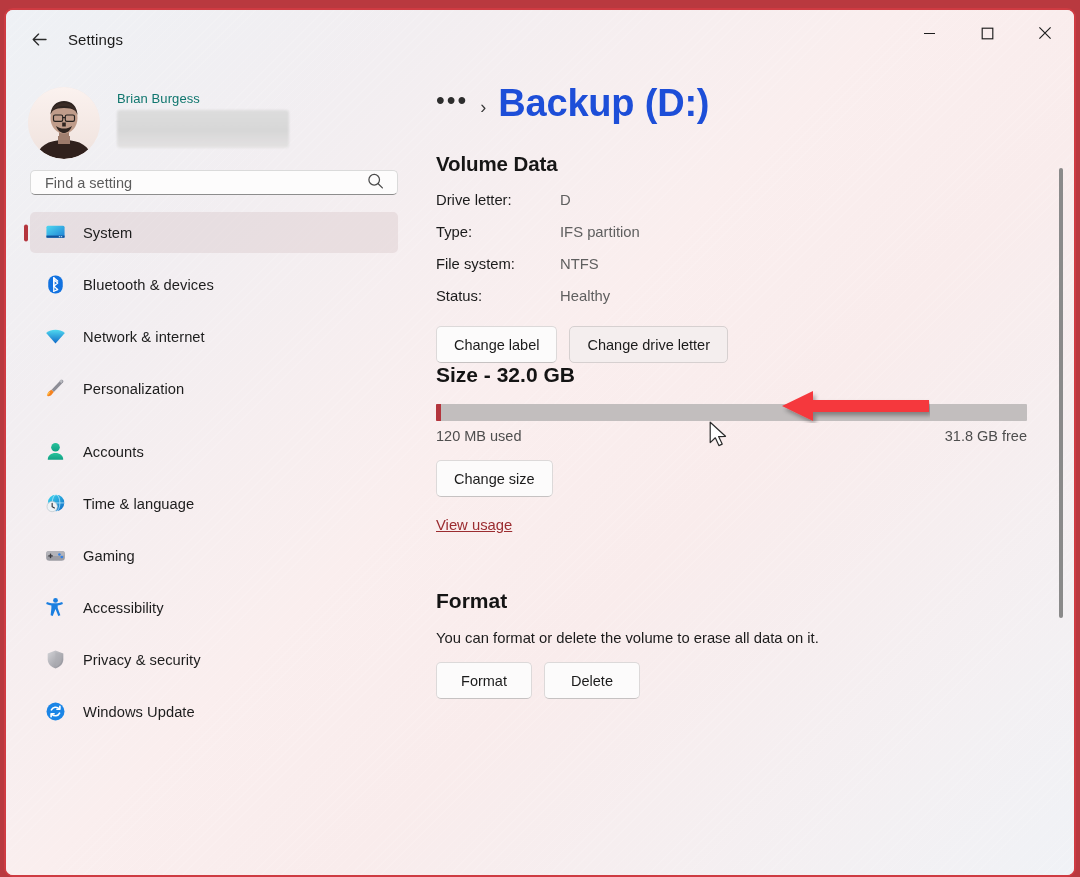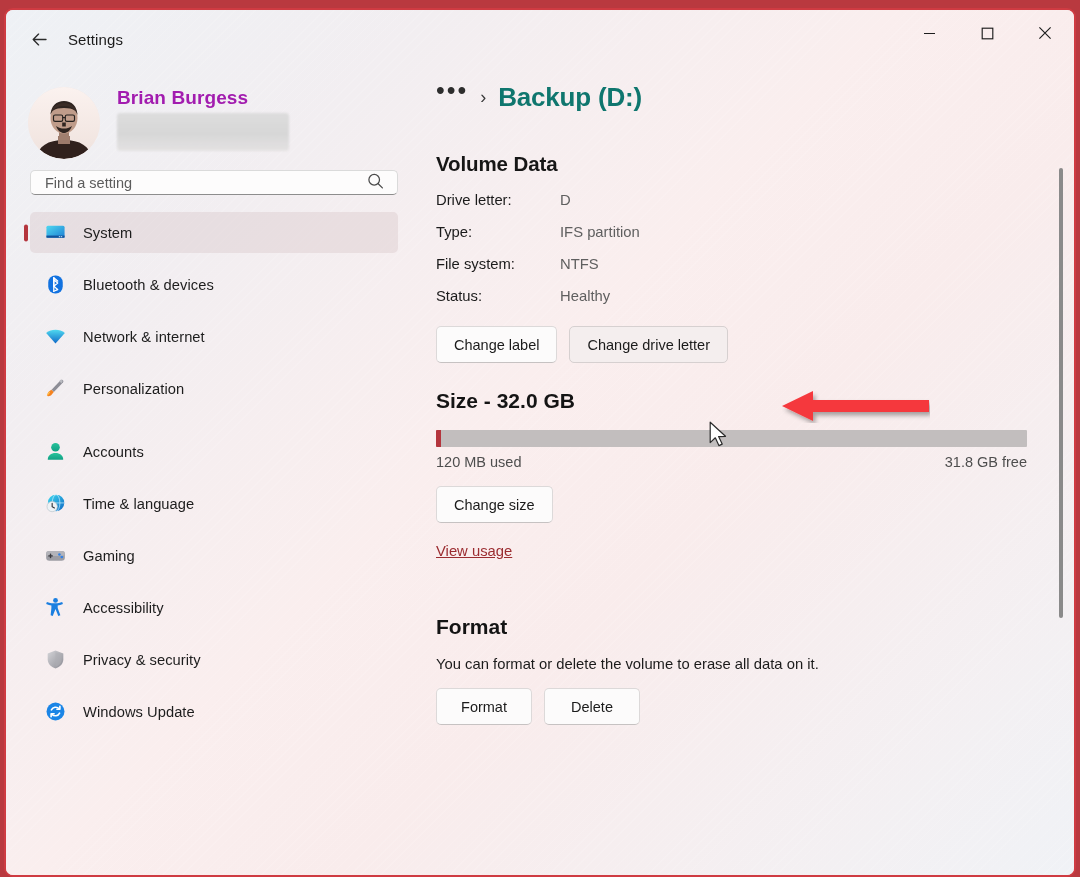--- a/index.html
+++ b/index.html
@@ -87,21 +87,21 @@
     width: 72px; height: 72px; border-radius: 50%;
     overflow: hidden; flex: none;
     background: #f3e9e6;
     position: relative;
   }
   .avatar svg { display:block; }
   .profile-text {
     margin-left: 17px; position: relative; top: -4px;
   }
   .profile-name {
-    font-size: 19px; font-weight: bold; color: #a21caf;
+    font-size: 13px; font-weight: normal; color: #0f766e;
     letter-spacing: .1px;
   }
   .profile-redacted {
     margin-top: 4px;
     width: 172px; height: 38px;
     border-radius: 3px;
     background: linear-gradient(180deg,#dcdcdc 0%, #d6d6d6 55%, #e4e2e2 100%);
     filter: blur(1.2px);
     opacity: .95;
   }
@@ -177,21 +177,21 @@
   }
   .bc-dots {
     font-size: 25px; color: #2d2d2d; letter-spacing: 2px;
     line-height: 1; position: relative; top: -7px;
   }
   .bc-sep {
     margin: 0 12px; font-size: 18px; color: #3a3a3a;
     position: relative; top: -3px;
   }
   .bc-current {
-    font-size: 26px; font-weight: bold; color: #0f766e;
+    font-size: 38px; font-weight: bold; color: #1d4ed8;
     letter-spacing: -.2px;
   }
 
   .sec-title {
     font-size: 20.5px; font-weight: bold; color: #161616;
     margin-top: 18px;
     letter-spacing: -.1px;
   }
 
   .kv { margin-top: 16px; }
@@ -220,21 +220,20 @@
     font-size: 14.5px;
     color: #1b1b1b;
     display: flex; align-items: center; justify-content: center;
     cursor: default;
   }
   .btn + .btn { margin-left: 12px; }
   .btn.hover { background: #f4eeee; border-color: #d6d0d0; }
 
   .size-title {
     font-size: 21px; font-weight: bold; color: #141414;
-    margin-top: 26px;
   }
   .bar-track {
     margin-top: 17px;
     width: 591px; height: 17px;
     background: #c2bebe;
     border-radius: 1px;
     position: relative;
     overflow: hidden;
   }
   .bar-used {

